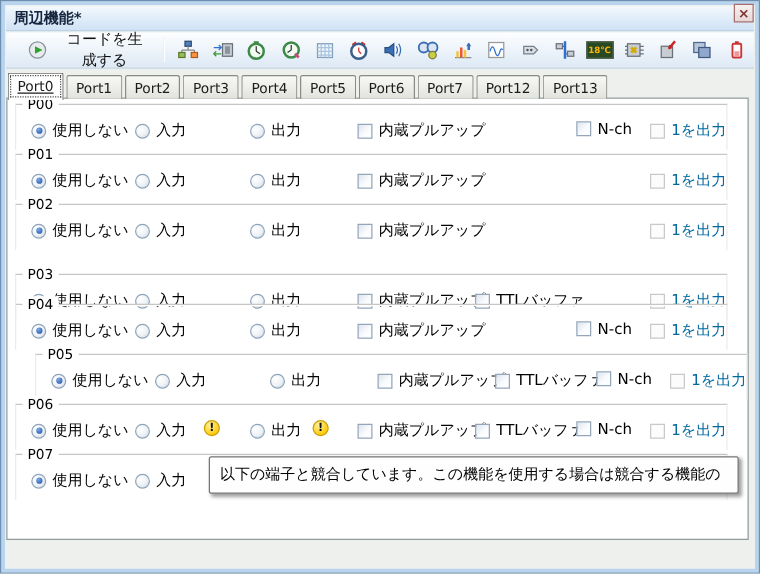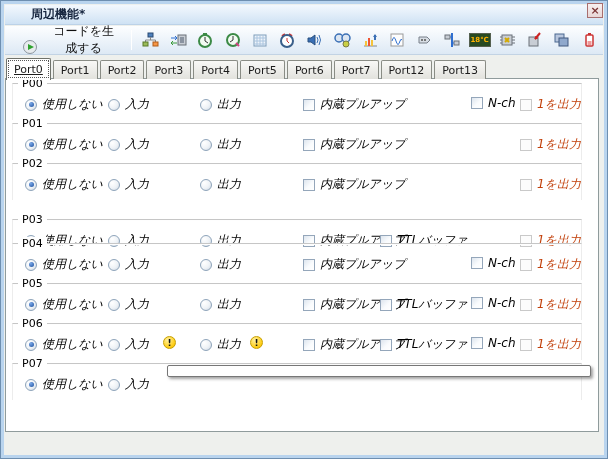--- a/index.html
+++ b/index.html
@@ -9,30 +9,30 @@
     border:1px solid #6e8fb0;background:#eef0ed;
     box-shadow:inset 0 0 0 3px #b9d4ee;
     font-family:"DejaVu Sans","Liberation Sans",sans-serif;
     overflow:hidden;
   }
   
   .titlebar{position:absolute;left:4px;top:4px;right:4px;height:20px;
     background:linear-gradient(#f3f8fd,#cfe2f4);
     display:flex;align-items:center;padding-left:6px;
     border-bottom:1px solid #bcd2e8;}
-  .title{font-size:12px;font-weight:bold;color:#17263f;margin-left:20px;}
+  .title{font-size:12px;font-weight:bold;color:#17263f;}
   .closebtn{position:absolute;top:2px;right:4px;width:16px;height:15px;
     background:linear-gradient(#f8f0f0,#e8d6d6);border:1px solid #a86e6e;
     color:#7c3434;font-size:11px;font-weight:bold;line-height:13px;text-align:center;cursor:default;}
   
   .toolbar{position:absolute;left:4px;top:25px;right:4px;height:29px;
     background:linear-gradient(#fdfeff,#dde9f5);
     border-bottom:1px solid #c2d3e4;
     display:flex;align-items:center;padding-left:5px;}
-  .genbtn{display:inline-flex;align-items:flex-end;gap:5px;background:transparent;
+  .genbtn{display:inline-flex;align-items:center;gap:5px;background:transparent;
     border:1px solid transparent;font-size:12px;color:#101010;padding:2px 5px;
     font-family:Liberation Mono, monospace;}
   .tsep{width:1px;height:20px;background:#b7c8da;border-right:1px solid #fff;margin:0 5px 0 6px;}
   .ticon{width:37px;height:21px;display:flex;align-items:center;justify-content:center;}
   .lcd{background:#274a22;border:1px solid #55604f;color:#ffb300;font-size:7px;
     font-weight:bold;padding:2px 1px;letter-spacing:0;}
   
   .tabbar{position:absolute;left:5px;top:56px;height:22px;display:flex;align-items:flex-end;gap:2px;z-index:3;}
   .tab{height:19px;padding:0 7px;background:linear-gradient(#f8f8f6,#e2e2dd);
     border:1px solid #898c85;border-bottom:none;border-radius:2px 2px 0 0;
@@ -43,32 +43,32 @@
   
   .panel{position:absolute;left:4px;top:77px;width:594px;height:354px;
     background:#fff;border:1px solid #8f9b9c;}
   
   .group{position:absolute;left:6px;width:570px;height:37px;
     border-top:1px solid #c6c6c6;border-left:1px solid #ececec;border-right:1px solid #ececec;}
   .group::before{content:"";position:absolute;left:0;right:0;top:0;height:1px;background:#fefefe;}
   .legend{position:absolute;top:-7px;left:5px;background:#fff;padding:0 4px;
     font-size:11px;color:#000;z-index:2;}
   .opt{position:absolute;top:12px;display:inline-flex;align-items:center;gap:5px;
-    font-size:12px;color:#000;white-space:nowrap;cursor:default;font-style:italic;}
+    font-size:12px;color:#000;white-space:nowrap;cursor:default;}
   .pos-unused{left:12px}.pos-input{left:95px}.pos-output{left:187px}
-  .pos-pullup{left:290px}.pos-ttl{left:367px}.pos-nch{left:458px}.pos-out1{left:507px}
+  .pos-pullup{left:273px}.pos-ttl{left:367px}.pos-nch{left:448px}.pos-out1{left:507px}
   .pos-warn-input{left:150px}.pos-warn-output{left:237px}
   .radio{width:12px;height:12px;border-radius:50%;border:1px solid #8ea4ba;flex:none;
     background:radial-gradient(circle at 32% 30%,#ffffff 0%,#eef2f6 55%,#c8d3df 100%);position:relative;}
   .radio.checked::after{content:"";position:absolute;left:2.5px;top:2.5px;width:5px;height:5px;
     border-radius:50%;background:radial-gradient(circle at 35% 30%,#7aa8e8,#1c4f9e);}
   .cb{width:12px;height:12px;border:1px solid #94a6ba;flex:none;
     background:linear-gradient(135deg,#dde5ee,#f9fbfd 55%,#fff);}
   .cb.disabled{border-color:#c9c9c9;background:#fcfcfc;}
-  .opt.disabled .opt-label{color:#c2410c;}
+  .opt.disabled .opt-label{color:#0369a1;}
   .warn{position:absolute;top:12px;width:13px;height:13px;border-radius:50%;
     background:radial-gradient(circle at 35% 28%,#fff0a0,#ffcf1a 65%,#eeb200);
     border:1px solid #c79f00;box-shadow:0 0 0 1px #fff;
     color:#111;font-size:9px;font-weight:bold;text-align:center;line-height:12px;}
   
   .tooltip{position:absolute;left:166px;top:364px;width:424px;background:#fefefe;
     border:1px solid #767676;border-radius:2px;box-shadow:2px 2px 3px rgba(70,70,70,.5);
     padding:4px 8px 6px;font-size:12px;line-height:18px;color:#000;z-index:20;}
 </style>
 </head>
@@ -365,21 +365,21 @@
         </label>
         <label class="opt pos-nch">
           <span class="cb"></span>
           <span class="opt-label">N-ch</span>
         </label>
         <label class="opt pos-out1 disabled">
           <span class="cb disabled"></span>
           <span class="opt-label">1を出力</span>
         </label>
       </div>
-      <div class="group" style="top: 204px;">
+      <div class="group" style="top: 204px; margin-left: 16px;">
         <span class="legend">P05</span>
         <label class="opt pos-unused">
           <span class="radio checked"></span>
           <span class="opt-label">使用しない</span>
         </label>
         <label class="opt pos-input">
           <span class="radio"></span>
           <span class="opt-label">入力</span>
         </label>
         <label class="opt pos-output">
@@ -443,15 +443,16 @@
           <span class="opt-label">使用しない</span>
         </label>
         <label class="opt pos-input">
           <span class="radio"></span>
           <span class="opt-label">入力</span>
         </label>
       </div>
     </div>
 
   <div class="tooltip">
+    <div>以下の端子と競合しています。この機能を使用する場合は競合する機能の</div>
   </div>
 
 </div>
 
 </body></html>

